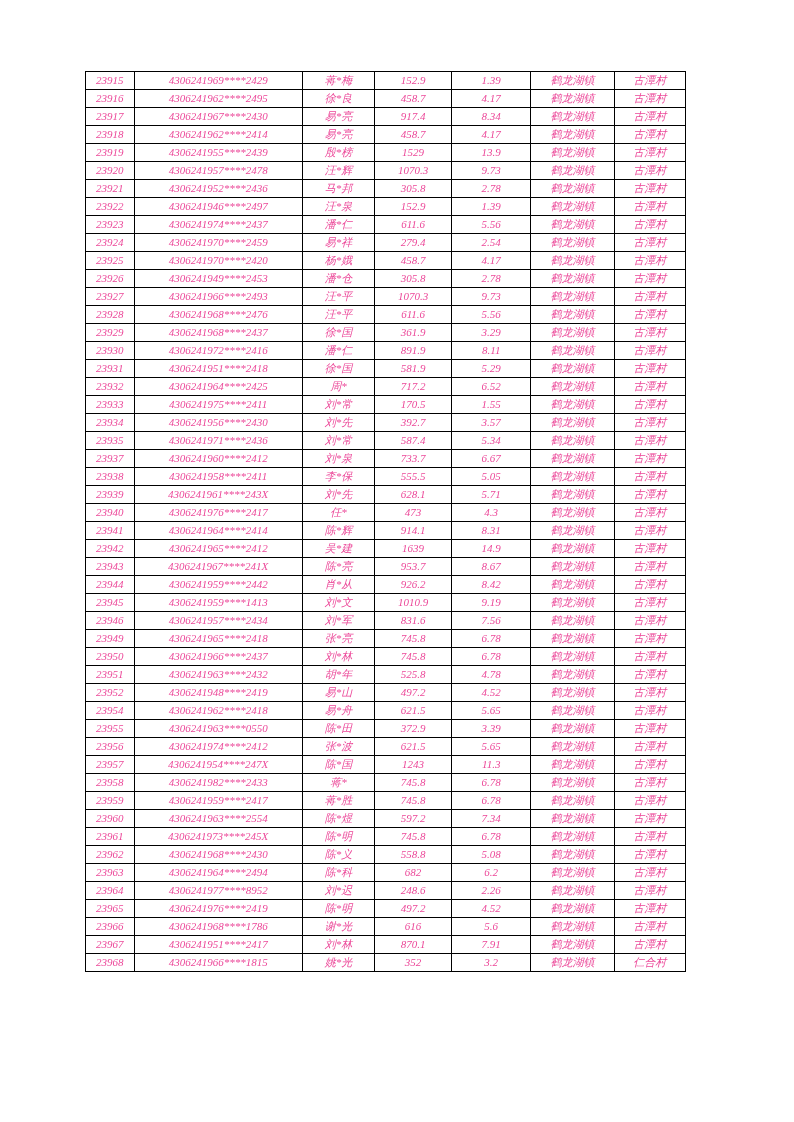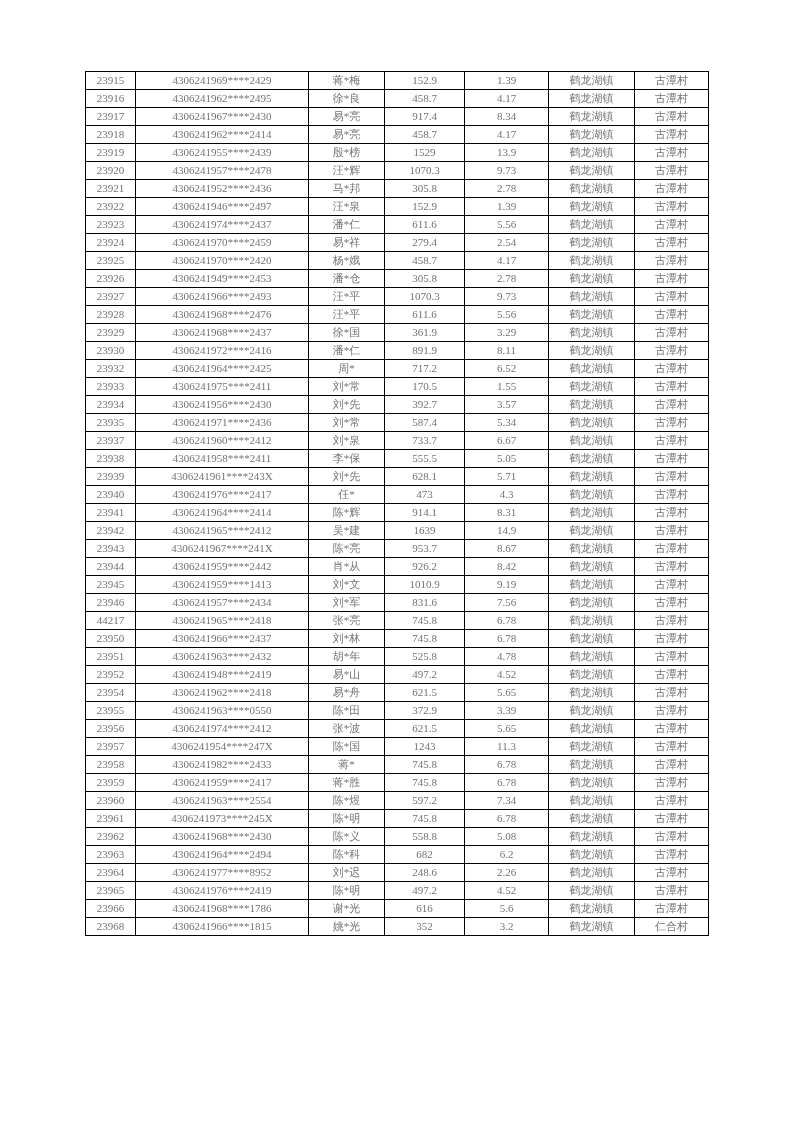--- a/index.html
+++ b/index.html
@@ -2,25 +2,26 @@
 <html><head>
 <meta charset="utf-8">
 <style>
   html, body {
     margin: 0;
     padding: 0;
     background: #ffffff;
   }
   .page {
     position: relative;
-    width: 794px;
+    width: 686px;
     height: 1122px;
     background: #ffffff;
     font-family: "Liberation Serif", serif;
-    color: #737373;
+    color: #ec4899;
+    font-style: italic;
   }
   table.records {
     position: absolute;
     left: 85px;
     top: 71px;
     border-collapse: collapse;
     table-layout: fixed;
   }
   table.records td {
     border: 1px solid #000000;
@@ -194,20 +195,29 @@
         <tr>
           <td>23930</td>
           <td>4306241972****2416</td>
           <td>潘*仁</td>
           <td>891.9</td>
           <td>8.11</td>
           <td>鹤龙湖镇</td>
           <td>古潭村</td>
         </tr>
         <tr>
+          <td>23931</td>
+          <td>4306241951****2418</td>
+          <td>徐*国</td>
+          <td>581.9</td>
+          <td>5.29</td>
+          <td>鹤龙湖镇</td>
+          <td>古潭村</td>
+        </tr>
+        <tr>
           <td>23932</td>
           <td>4306241964****2425</td>
           <td>周*</td>
           <td>717.2</td>
           <td>6.52</td>
           <td>鹤龙湖镇</td>
           <td>古潭村</td>
         </tr>
         <tr>
           <td>23933</td>
@@ -320,21 +330,21 @@
         <tr>
           <td>23946</td>
           <td>4306241957****2434</td>
           <td>刘*军</td>
           <td>831.6</td>
           <td>7.56</td>
           <td>鹤龙湖镇</td>
           <td>古潭村</td>
         </tr>
         <tr>
-          <td>44217</td>
+          <td>23949</td>
           <td>4306241965****2418</td>
           <td>张*亮</td>
           <td>745.8</td>
           <td>6.78</td>
           <td>鹤龙湖镇</td>
           <td>古潭村</td>
         </tr>
         <tr>
           <td>23950</td>
           <td>4306241966****2437</td>
@@ -473,20 +483,29 @@
         <tr>
           <td>23966</td>
           <td>4306241968****1786</td>
           <td>谢*光</td>
           <td>616</td>
           <td>5.6</td>
           <td>鹤龙湖镇</td>
           <td>古潭村</td>
         </tr>
         <tr>
+          <td>23967</td>
+          <td>4306241951****2417</td>
+          <td>刘*林</td>
+          <td>870.1</td>
+          <td>7.91</td>
+          <td>鹤龙湖镇</td>
+          <td>古潭村</td>
+        </tr>
+        <tr>
           <td>23968</td>
           <td>4306241966****1815</td>
           <td>姚*光</td>
           <td>352</td>
           <td>3.2</td>
           <td>鹤龙湖镇</td>
           <td>仁合村</td>
         </tr>
       </tbody>
   </table>

